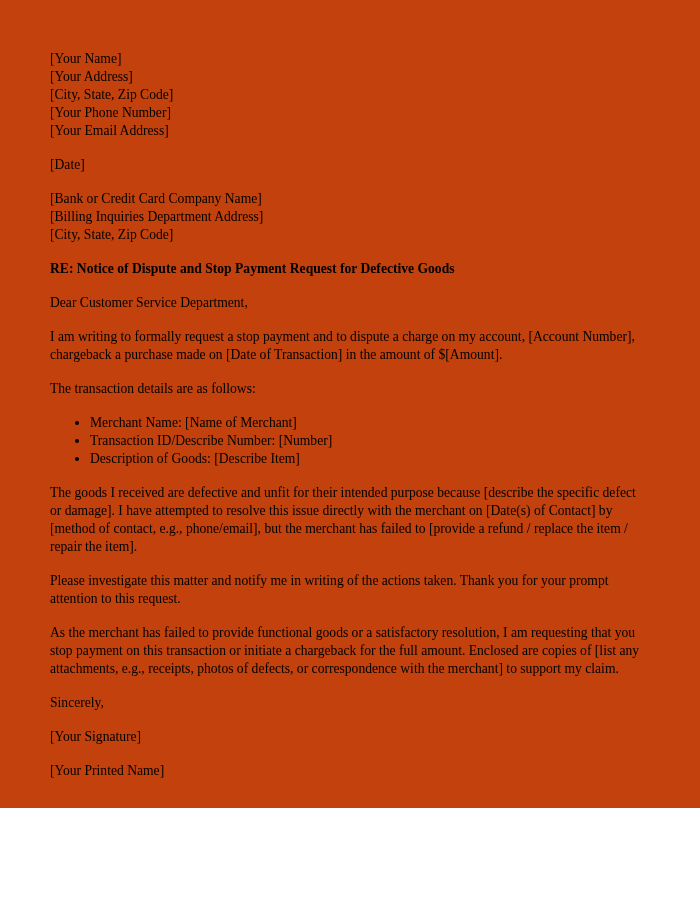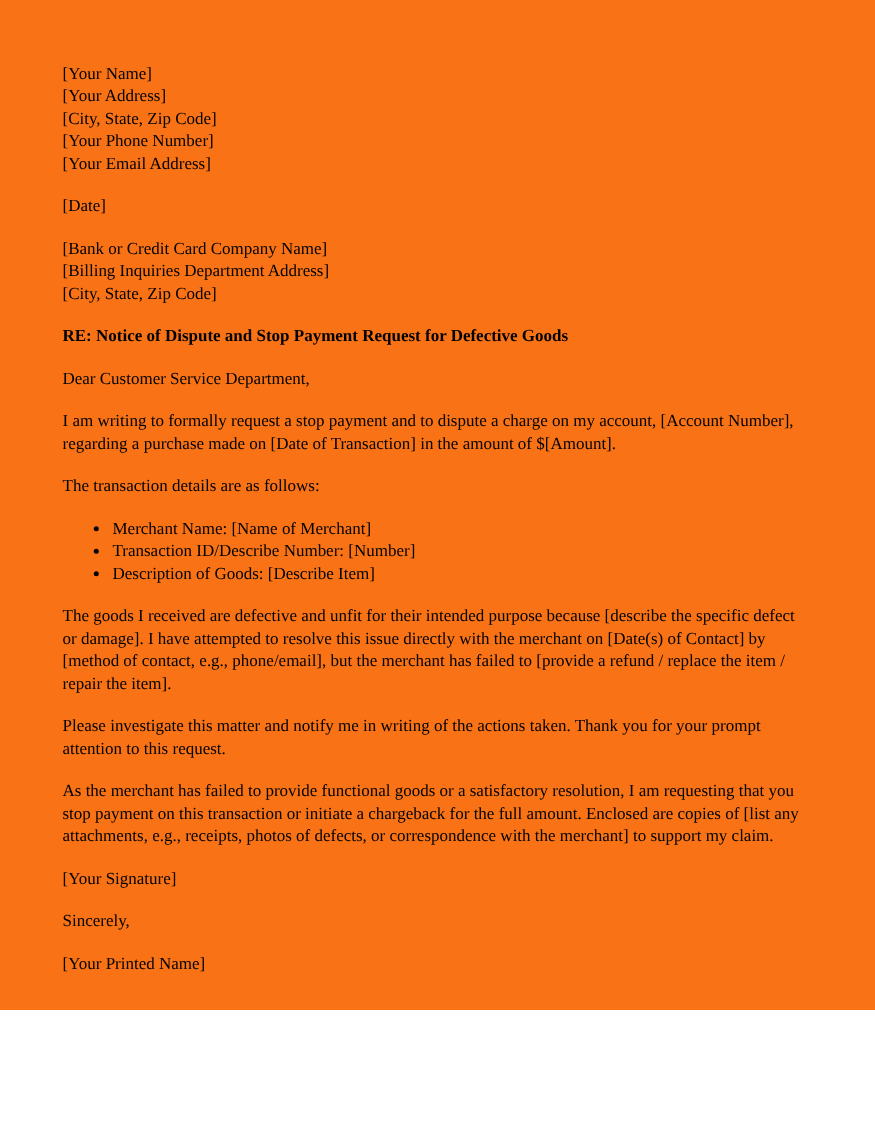--- a/index.html
+++ b/index.html
@@ -11,21 +11,21 @@
     width: 700px;
     height: 900px;
     overflow: hidden;
     font-family: "Liberation Serif", "DejaVu Serif", serif;
     color: #000000;
   }
   .letter-viewport {
     width: 700px;
     height: 808px;
     overflow: hidden;
-    background: #f97316;
+    background: #c2410c;
   }
   .letter {
     box-sizing: border-box;
     padding: 50px 60px 0 50px;
     font-size: 13.6px;
     line-height: 18px;
   }
   .block {
     margin: 0 0 16px 0;
   }
@@ -69,21 +69,21 @@
     <div class="block">
       <div class="line">[Bank or Credit Card Company Name]</div>
       <div class="line">[Billing Inquiries Department Address]</div>
       <div class="line">[City, State, Zip Code]</div>
     </div>
 
     <p class="para subject">RE: Notice of Dispute and Stop Payment Request for Defective Goods</p>
 
     <p class="para">Dear Customer Service Department,</p>
 
-    <p class="para">I am writing to formally request a stop payment and to dispute a charge on my account, [Account Number], regarding a purchase made on [Date of Transaction] in the amount of $[Amount].</p>
+    <p class="para">I am writing to formally request a stop payment and to dispute a charge on my account, [Account Number], chargeback a purchase made on [Date of Transaction] in the amount of $[Amount].</p>
 
     <p class="para">The transaction details are as follows:</p>
 
     <ul class="detail-list">
       <li>
         <span class="bullet-label">Merchant Name:</span><span> [Name of Merchant]</span>
       </li>
       <li>
         <span class="bullet-label">Transaction ID/Describe Number:</span><span> [Number]</span>
       </li>
@@ -91,20 +91,20 @@
         <span class="bullet-label">Description of Goods:</span><span> [Describe Item]</span>
       </li>
     </ul>
 
     <p class="para">The goods I received are defective and unfit for their intended purpose because [describe the specific defect or damage]. I have attempted to resolve this issue directly with the merchant on [Date(s) of Contact] by [method of contact, e.g., phone/email], but the merchant has failed to [provide a refund / replace the item / repair the item].</p>
 
     <p class="para">Please investigate this matter and notify me in writing of the actions taken. Thank you for your prompt attention to this request.</p>
 
     <p class="para">As the merchant has failed to provide functional goods or a satisfactory resolution, I am requesting that you stop payment on this transaction or initiate a chargeback for the full amount. Enclosed are copies of [list any attachments, e.g., receipts, photos of defects, or correspondence with the merchant] to support my claim.</p>
 
+    <p class="para">Sincerely,</p>
+
     <p class="para">[Your Signature]</p>
-
-    <p class="para">Sincerely,</p>
 
     <p class="para">[Your Printed Name]</p>
 
   </div>
 </div>
 
 </body></html>

